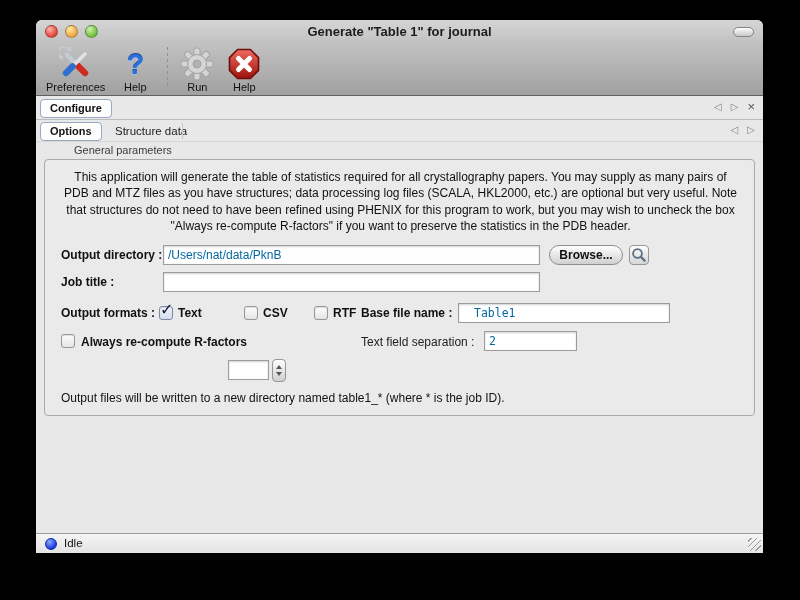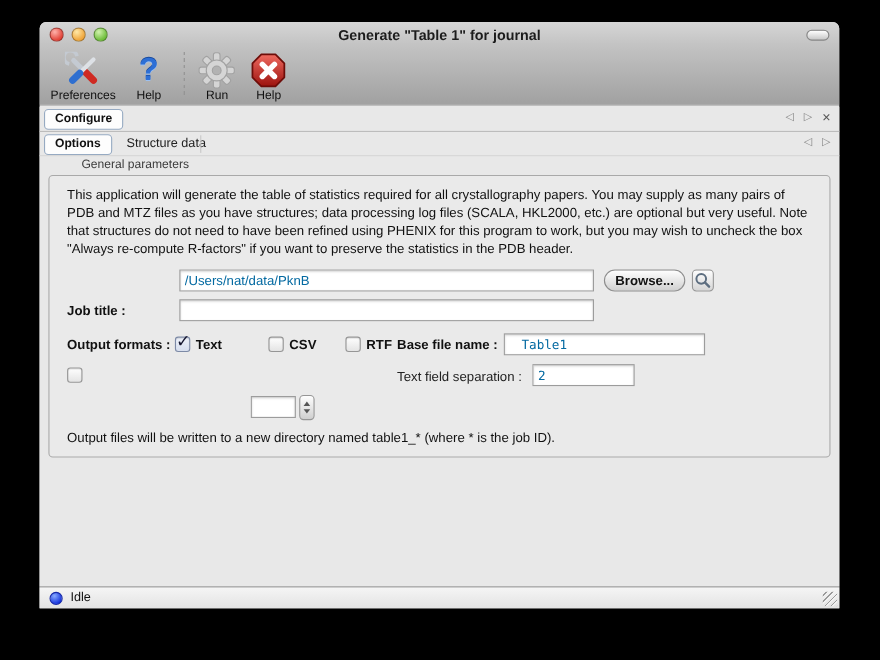--- a/index.html
+++ b/index.html
@@ -51,21 +51,21 @@
   .tab-vsep { position:absolute; top:3px; width:1px; height:16px; background:#c8c8c8; }
   .navarrows { position:absolute; right:8px; top:4px; display:flex; gap:9px;
                align-items:center; color:#858585; font-size:10px; }
   .navarrows .x { font-size:13px; color:#555; line-height:10px; }
 
   .group-title { position:absolute; left:18px; top:47px; font-size:11px; color:#3c3c3c;margin-left:20px; }
   .groupbox { position:absolute; left:8px; top:62px; width:711px; height:257px;
               border:1px solid #a9a9a9; border-radius:4px; background:#eaeaea; }
 
   .para { position:absolute; left:16px; top:9px; width:679px;
-          font-size:12px; line-height:16.3px; color:#111; }
+          font-size:12px; line-height:16.3px; color:#111;text-align:center; }
 
   .lbl { position:absolute; font-size:12px; font-weight:bold; color:#111;
          height:20px; line-height:20px; white-space:nowrap; }
   .lbl-reg { position:absolute; font-size:12px; color:#222;
              height:20px; line-height:20px; white-space:nowrap; }
 
   .tfield { position:absolute; height:20px; border:1px solid #9c9c9c; background:#fff;
             font-size:12px; padding:0 4px; color:#0369a1;
             box-shadow:inset 0 1px 2px rgba(0,0,0,.18);
             font-family:"Liberation Sans","DejaVu Sans",sans-serif; }
@@ -205,20 +205,21 @@
         <span>▷</span>
       </div>
     </div>
 
     <div class="group-title">General parameters</div>
 
     <div class="groupbox">
 
       <div class="para">This application will generate the table of statistics required for all crystallography papers.  You may supply as many pairs of PDB and MTZ files as you have structures; data processing log files (SCALA, HKL2000, etc.) are optional but very useful. Note that structures do not need to have been refined using PHENIX for this program to work, but you may wish to uncheck the box "Always re-compute R-factors" if you want to preserve the statistics in the PDB header.</div>
 
+      <div class="lbl" style="left:16px; top:85px;">Output directory :</div>
       <input class="tfield" style="left: 118px; top: 85px; width: 377px;" value="/Users/nat/data/PknB">
       <div class="btn-pill" style="left:504px; top:85px; width:74px;">Browse...</div>
       <div class="btn-sq" style="left:584px; top:85px;">
         <svg width="16" height="16" viewBox="0 0 16 16">
           <circle cx="6.5" cy="6.5" r="4.4" fill="none" stroke="#5d6e80" stroke-width="1.8"></circle>
           <line x1="9.8" y1="9.8" x2="13.6" y2="13.6" stroke="#5d6e80" stroke-width="2.2" stroke-linecap="round"></line>
         </svg>
       </div>
 
       <div class="lbl" style="left:16px; top:112px;">Job title :</div>
@@ -228,23 +229,24 @@
       <div class="cb checked" style="left:114px; top:146px;">
           <span class="mark">✓</span>
         </div>
       <div class="lbl" style="left:133px; top:143px;">Text</div>
       <div class="cb" style="left:199px; top:146px;"></div>
       <div class="lbl" style="left:218px; top:143px;">CSV</div>
       <div class="cb" style="left:269px; top:146px;"></div>
       <div class="lbl" style="left:288px; top:143px;">RTF</div>
 
       <div class="lbl" style="left:316px; top:143px;">Base file name :</div>
-      <input class="tfield mono" style="left: 413px; top: 143px; width: 183px; padding-left: 15px;" value="Table1">
+      <input class="tfield mono" style="left: 413px; top: 143px; width: 212px; padding-left: 15px;" value="Table1">
 
       <div class="cb" style="left:16px; top:174px;"></div>
+      <div class="lbl" style="left:36px; top:172px;">Always re-compute R-factors</div>
       <div class="lbl-reg" style="left:316px; top:172px;">Text field separation :</div>
       <input class="tfield mono" style="left: 439px; top: 171px; width: 93px;" value="2">
 
       <input class="tfield" style="left: 183px; top: 200px; width: 41px;" value="">
       <div class="spinner" style="left:227px; top:199px;">
         <div class="spin-up"></div>
         <div class="spin-dn"></div>
       </div>
 
       <div class="note">Output files will be written to a new directory named table1_* (where * is the job ID).</div>

